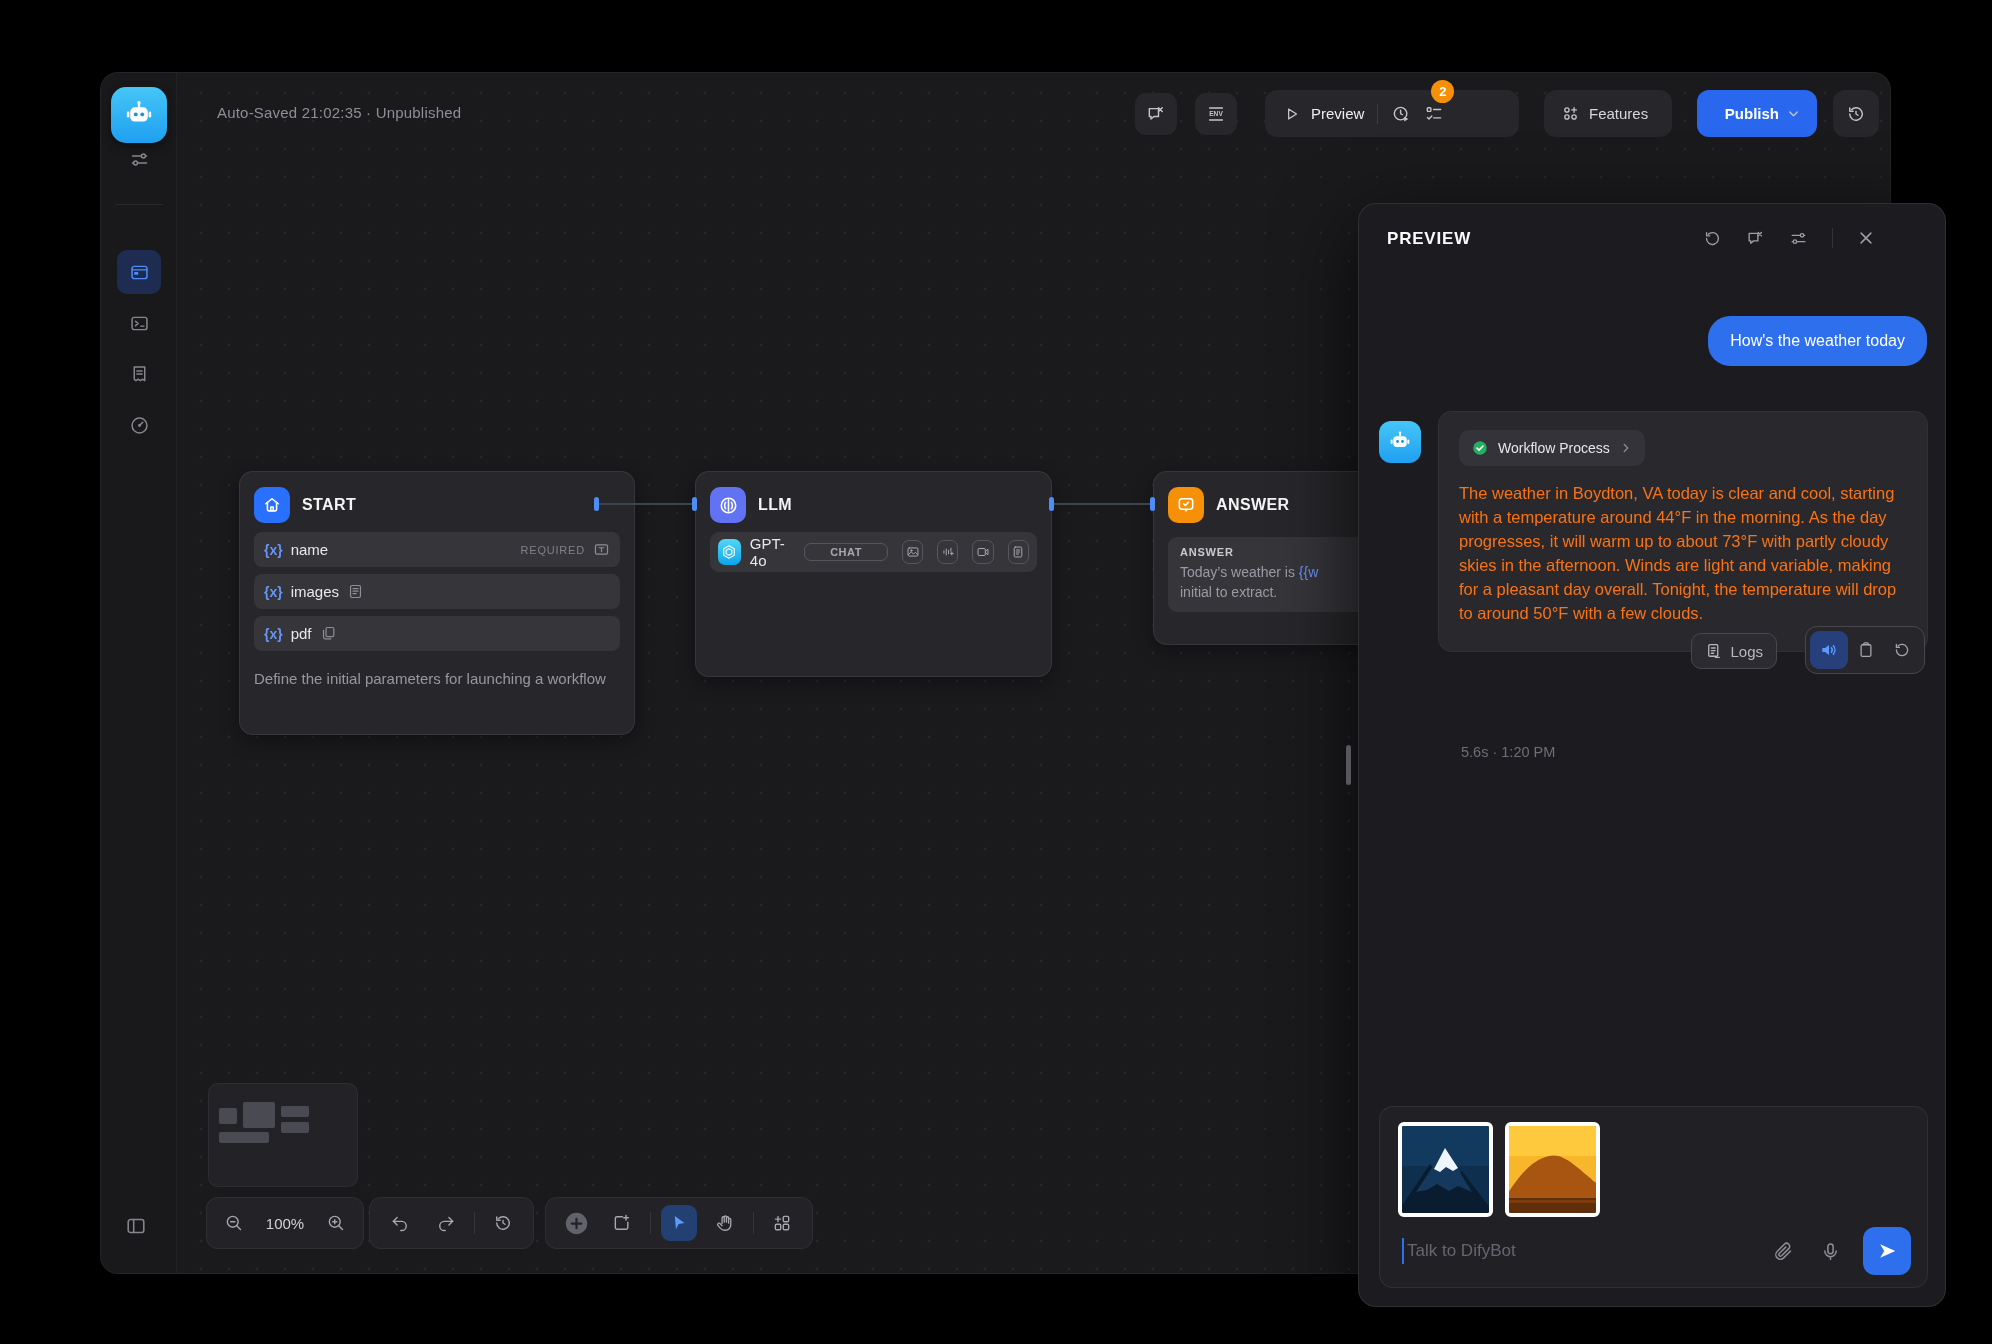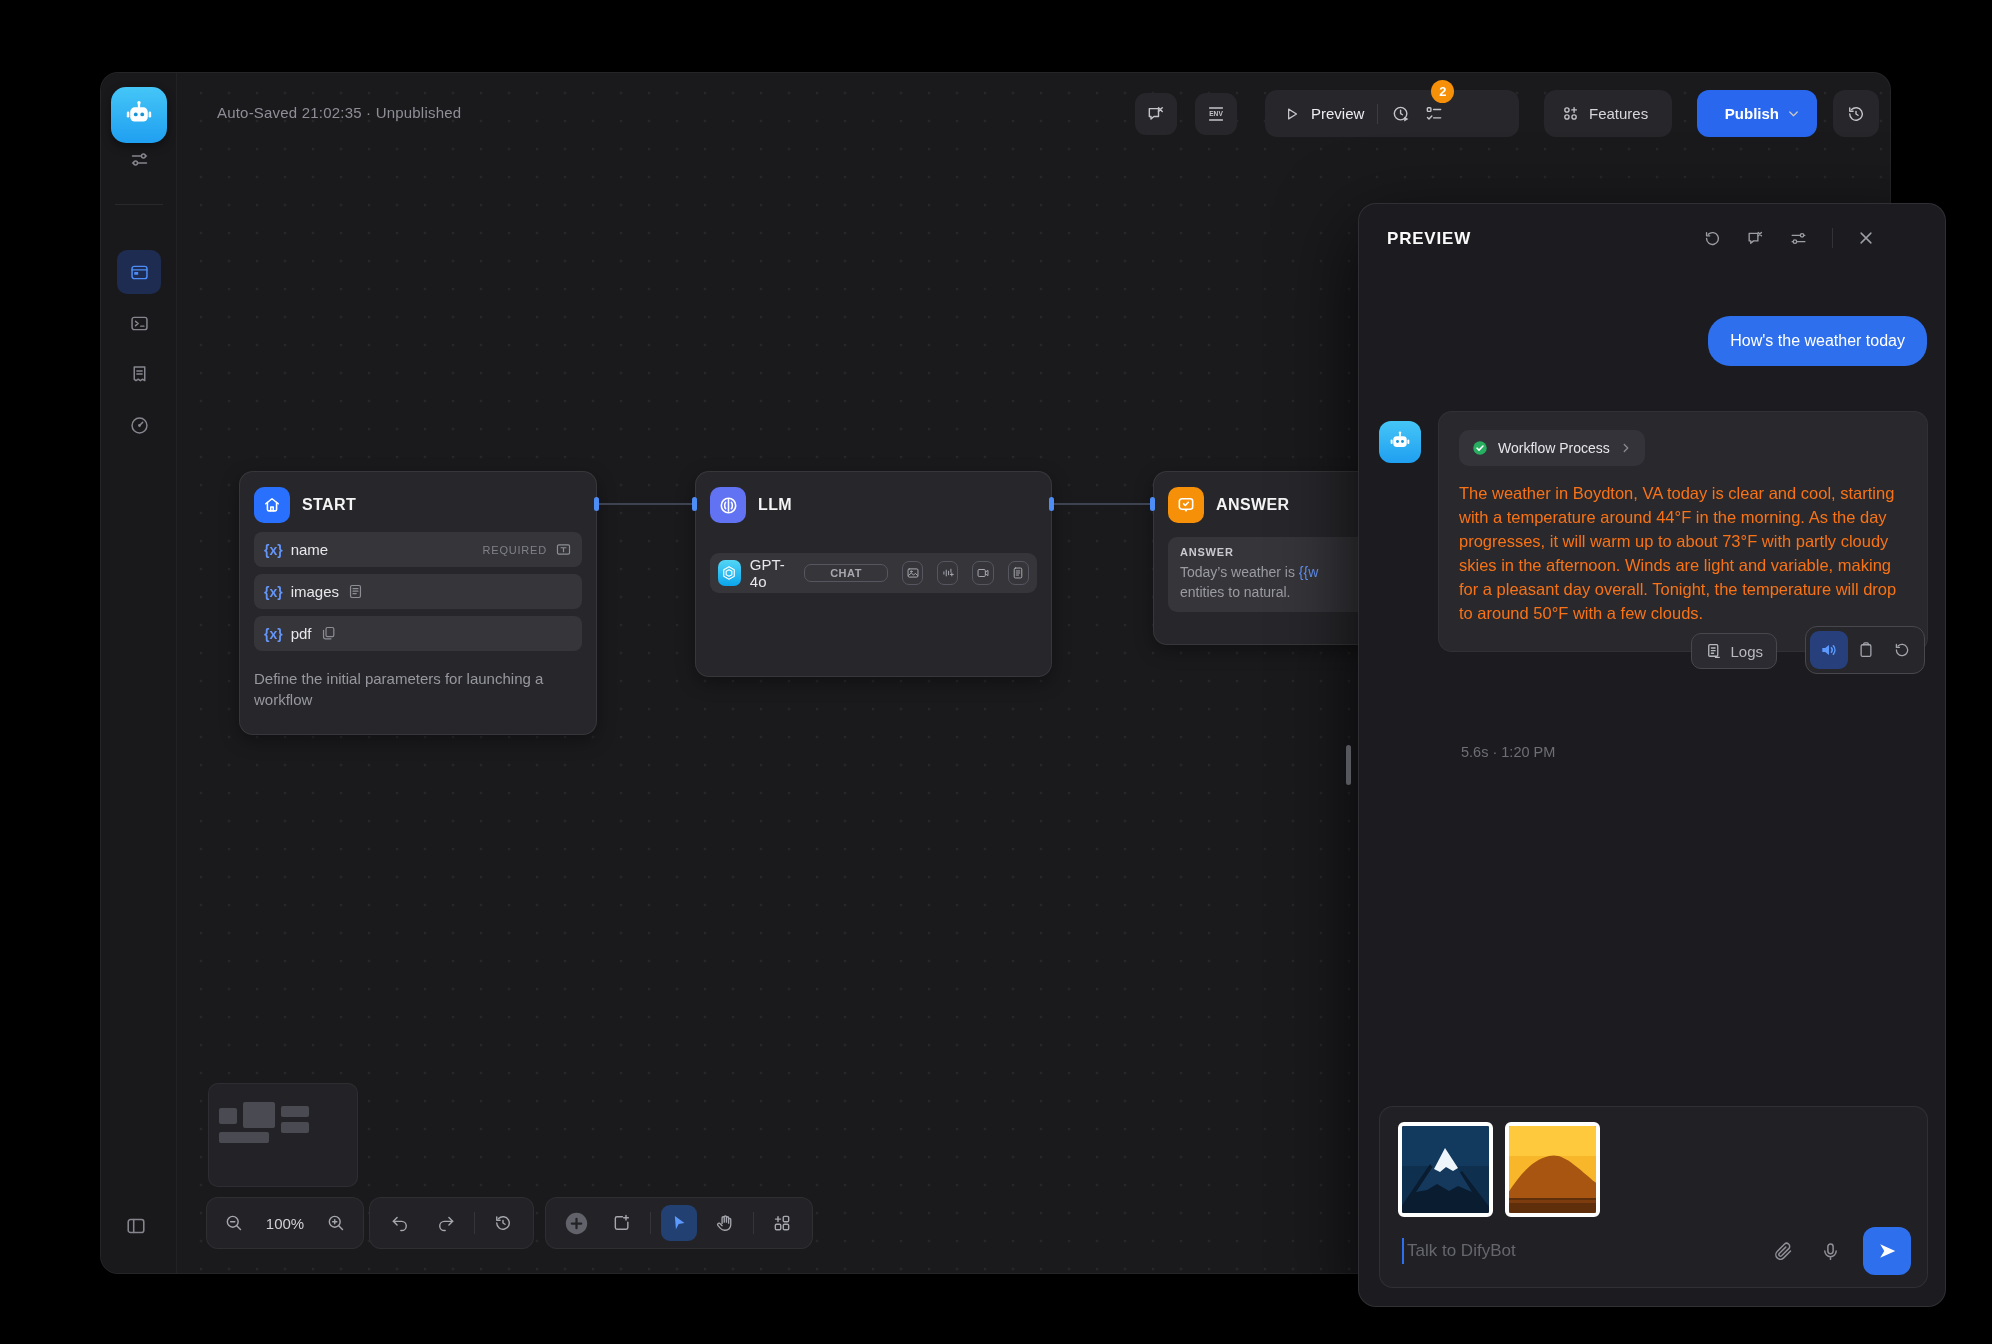--- a/index.html
+++ b/index.html
@@ -56,21 +56,21 @@
     gap:8px; padding:0 10px; margin-top:7px; }
   .vx { color:#6695f8; font-weight:bold; font-size:14px; }
   .fname { font-size:15px; color:#e8e8ea; }
   .fbadge { margin-left:auto; font-size:11px; color:#808089; letter-spacing:.8px; }
   .ftype { color:#8d8d95; display:flex; }
   .field-row .ftype:last-child { margin-left:0; }
   .field-row .ml { margin-left:auto; }
   .node-desc { margin-top:17px; font-size:15px; line-height:1.4; color:#97979f; }
 
   .model-row { height:40px; background:#35353a; border-radius:9px; display:flex; align-items:center;
-    gap:9px; padding:0 8px; margin-top:30px;justify-content:space-between; }
+    gap:9px; padding:0 8px; margin-top:9px;justify-content:space-between; }
   .openai-tile { width:26px; height:26px; border-radius:7px; background:linear-gradient(180deg,#53d6f6,#0ba5ec);
     display:flex; align-items:center; justify-content:center; color:#fff; }
   .model-name { font-size:15px; color:#e8e8ea; }
   .chat-pill { margin-left:auto; border:1.5px solid #565660; border-radius:7px; padding:2px 25px;
     font-size:11px; font-weight:bold; color:#a8a8b0; letter-spacing:.5px; }
   .cap-ic { width:24px; height:24px; border:1.5px solid #565660; border-radius:7px; color:#a8a8b0;
     display:flex; align-items:center; justify-content:center; margin-left:5px; }
   .cap-ic:first-of-type { margin-left:5px; }
 
   .answer-box { margin-top:14px; background:#35353a; border-radius:9px; padding:9px 12px; width:312px; }
@@ -258,21 +258,21 @@
       </svg>
     </div>
 
     <div class="edge" style="left:497px;top:430px;width:96px"></div>
     <div class="edge" style="left:952px;top:430px;width:99px"></div>
     <div class="port" style="left:493px;top:424px"></div>
     <div class="port" style="left:591px;top:424px"></div>
     <div class="port" style="left:948px;top:424px"></div>
     <div class="port" style="left:1049px;top:424px"></div>
 
-    <div class="node" style="left:138px;top:398px;width:358px;height:264px">
+    <div class="node" style="left:138px;top:398px;width:396px;height:264px">
       <div class="node-head">
         <div class="node-ic" style="background:#2970ff">
           <svg class="ic" width="20" height="20" viewBox="0 0 24 24" style="stroke-width:1.9">
             <path d="m4.5 10.5 7.5-6 7.5 6"></path>
               <path d="M6.5 9v8.5A1.5 1.5 0 0 0 8 19h8a1.5 1.5 0 0 0 1.5-1.5V9"></path>
               <path d="M10.5 19v-4.6h3V19"></path>
           </svg>
         </div>
         <div class="node-title">START</div>
       </div>
@@ -365,21 +365,21 @@
           <svg class="ic" width="20" height="20" viewBox="0 0 24 24" style="stroke-width:1.9">
             <rect x="4" y="4.5" width="16" height="12.5" rx="3"></rect>
               <path d="m9.2 10.6 2 2 3.6-3.9"></path>
             <path d="M9.6 17h4.8L12 20.4z" fill="#fff" stroke="none"></path>
           </svg>
         </div>
         <div class="node-title">ANSWER</div>
       </div>
       <div class="answer-box">
         <div class="answer-label">ANSWER</div>
-        <div class="answer-text"><span>Today’s weather is </span><span class="var">{{w</span><br><span>entities to natural.</span></div>
+        <div class="answer-text"><span>Today’s weather is </span><span class="var">{{w</span><br><span>initial to extract.</span></div>
       </div>
     </div>
 
     <div id="minimap">
       <div class="mmr" style="left:10px;top:24px;width:18px;height:16px"></div>
       <div class="mmr" style="left:34px;top:18px;width:32px;height:26px"></div>
       <div class="mmr" style="left:72px;top:22px;width:28px;height:11px"></div>
       <div class="mmr" style="left:72px;top:38px;width:28px;height:11px"></div>
       <div class="mmr" style="left:10px;top:48px;width:50px;height:11px"></div>
     </div>

